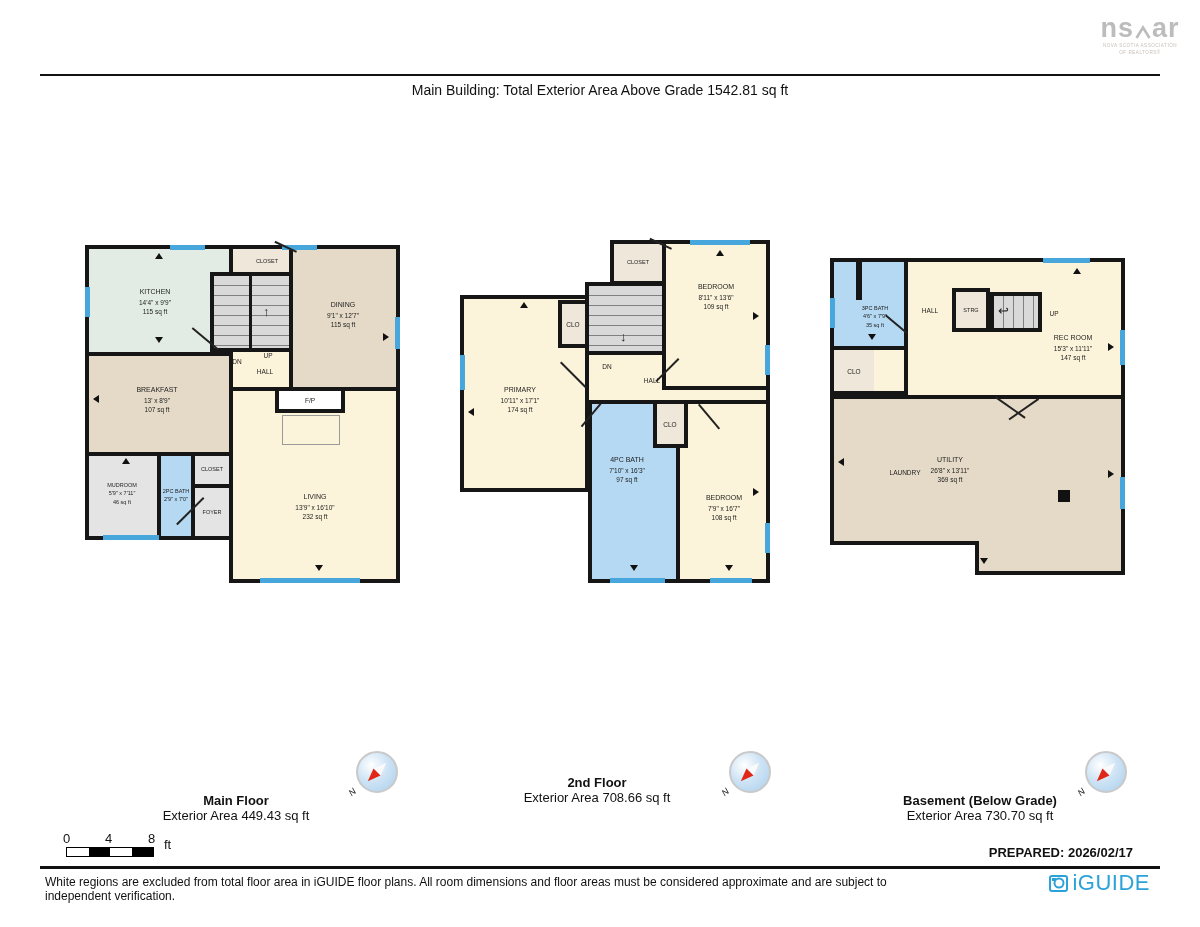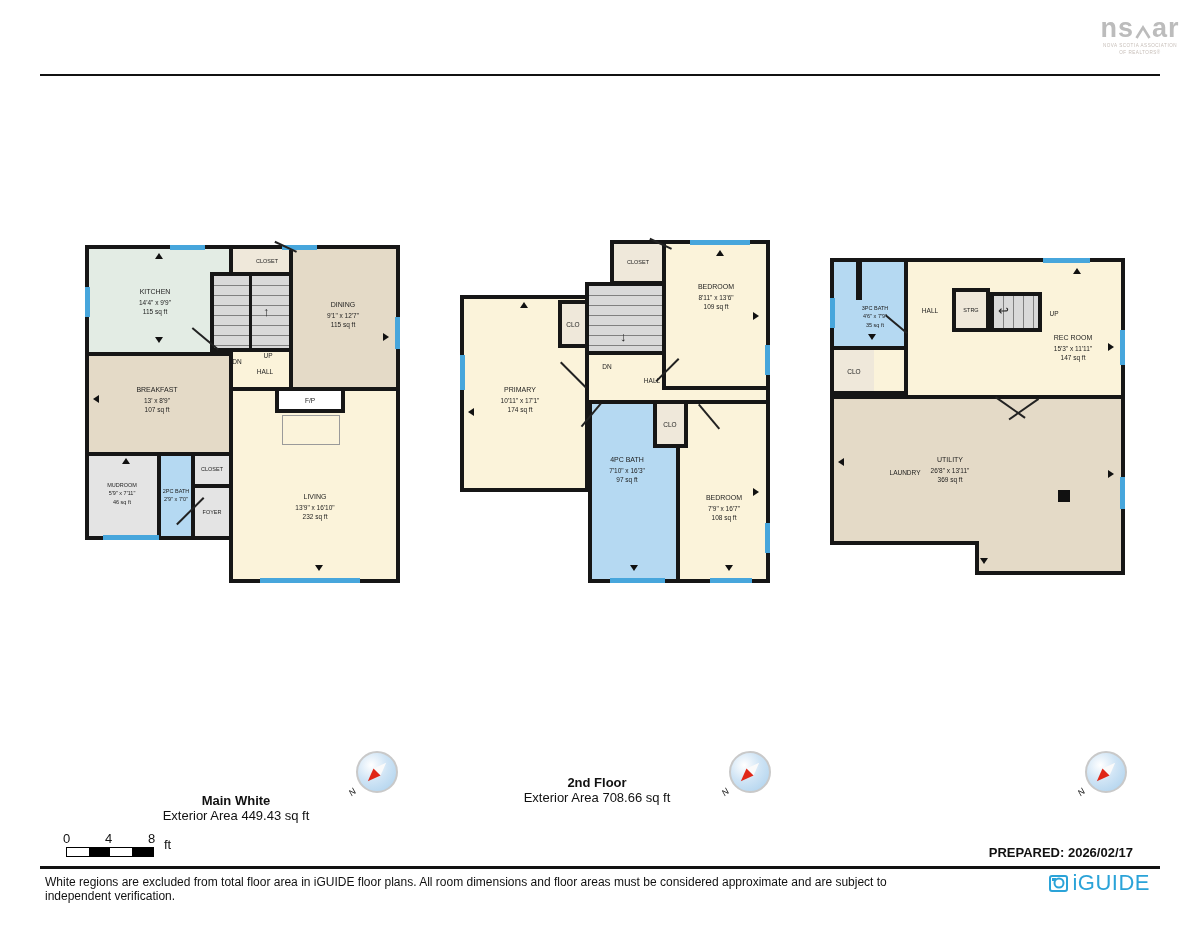--- a/index.html
+++ b/index.html
@@ -85,20 +85,21 @@
               border-radius:50%;transform:translate(-50%,-50%);}
   .cam:after{content:"";position:absolute;left:1px;top:1px;width:4px;height:3px;background:#2ba3d8;}
   .iguide-text{font-size:22px;letter-spacing:.5px;font-weight:500;}
 </style>
 </head>
 <body>
 
 <div id="page">
 
   <div class="rule rule1"></div>
+  <div class="subtitle">Main Building: Total Exterior Area Above Grade 1542.81 sq ft</div>
 
   <div class="nsar">
     <div class="nsar-row">
       <span>ns</span>
       <svg width="16" height="16" viewBox="0 0 16 16" style="margin:0 1px;">
           <path d="M1.5 14 L8 3.5 L14.5 14" stroke="#bcbcbc" stroke-width="2.6" fill="none"></path>
         </svg>
       <span>ar</span>
     </div>
     <div class="nsar-sub">
@@ -317,26 +318,30 @@
   </div>
   <div class="compass" style="left:1085px;top:751px;">
     <div class="needle">
         <div class="needle-n"></div>
         <div class="needle-s"></div>
       </div>
     <span class="compass-n">N</span>
   </div>
 
   <div class="caption" style="left:236px;top:793px;">
-    <div class="cap-name">Main White</div>
+    <div class="cap-name">Main Floor</div>
     <div class="cap-area">Exterior Area 449.43 sq ft</div>
   </div>
   <div class="caption" style="left:597px;top:775px;">
     <div class="cap-name">2nd Floor</div>
     <div class="cap-area">Exterior Area 708.66 sq ft</div>
+  </div>
+  <div class="caption" style="left:980px;top:793px;">
+    <div class="cap-name">Basement (Below Grade)</div>
+    <div class="cap-area">Exterior Area 730.70 sq ft</div>
   </div>
 
   <div class="scalebar">
     <div class="sb-nums">
       <span style="left:-3px;">0</span>
       <span style="left:39px;">4</span>
       <span style="left:82px;">8</span>
     </div>
     <div class="sb-bar">
       <div class="sb-w"></div>

